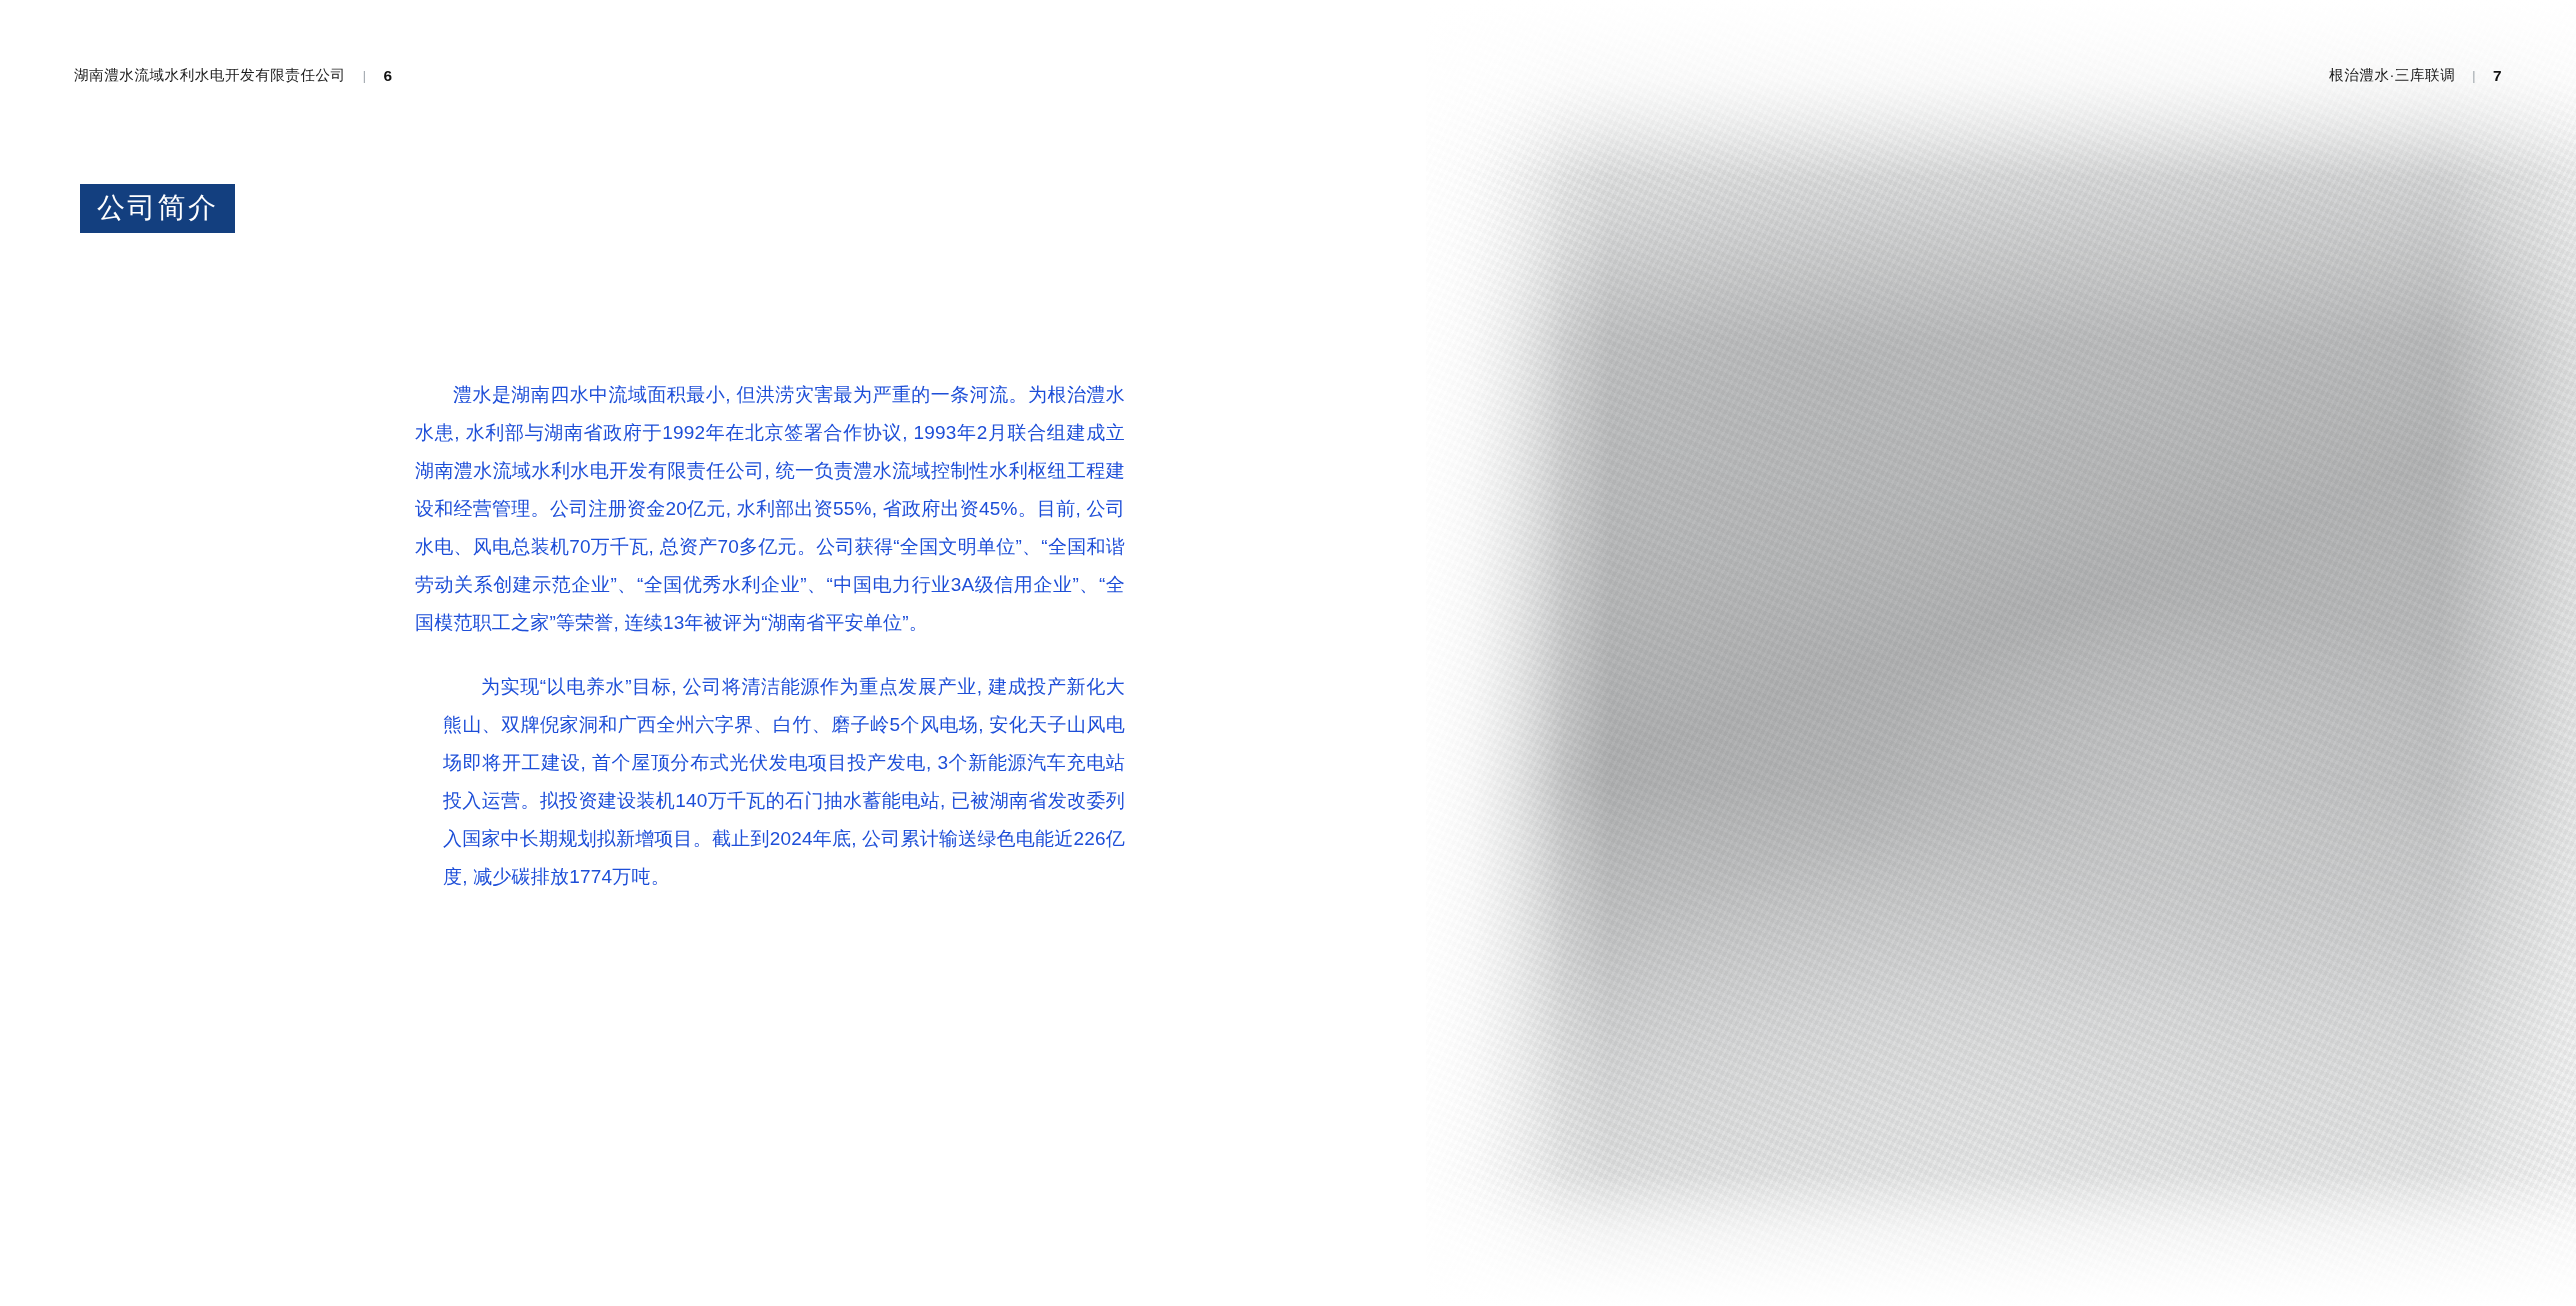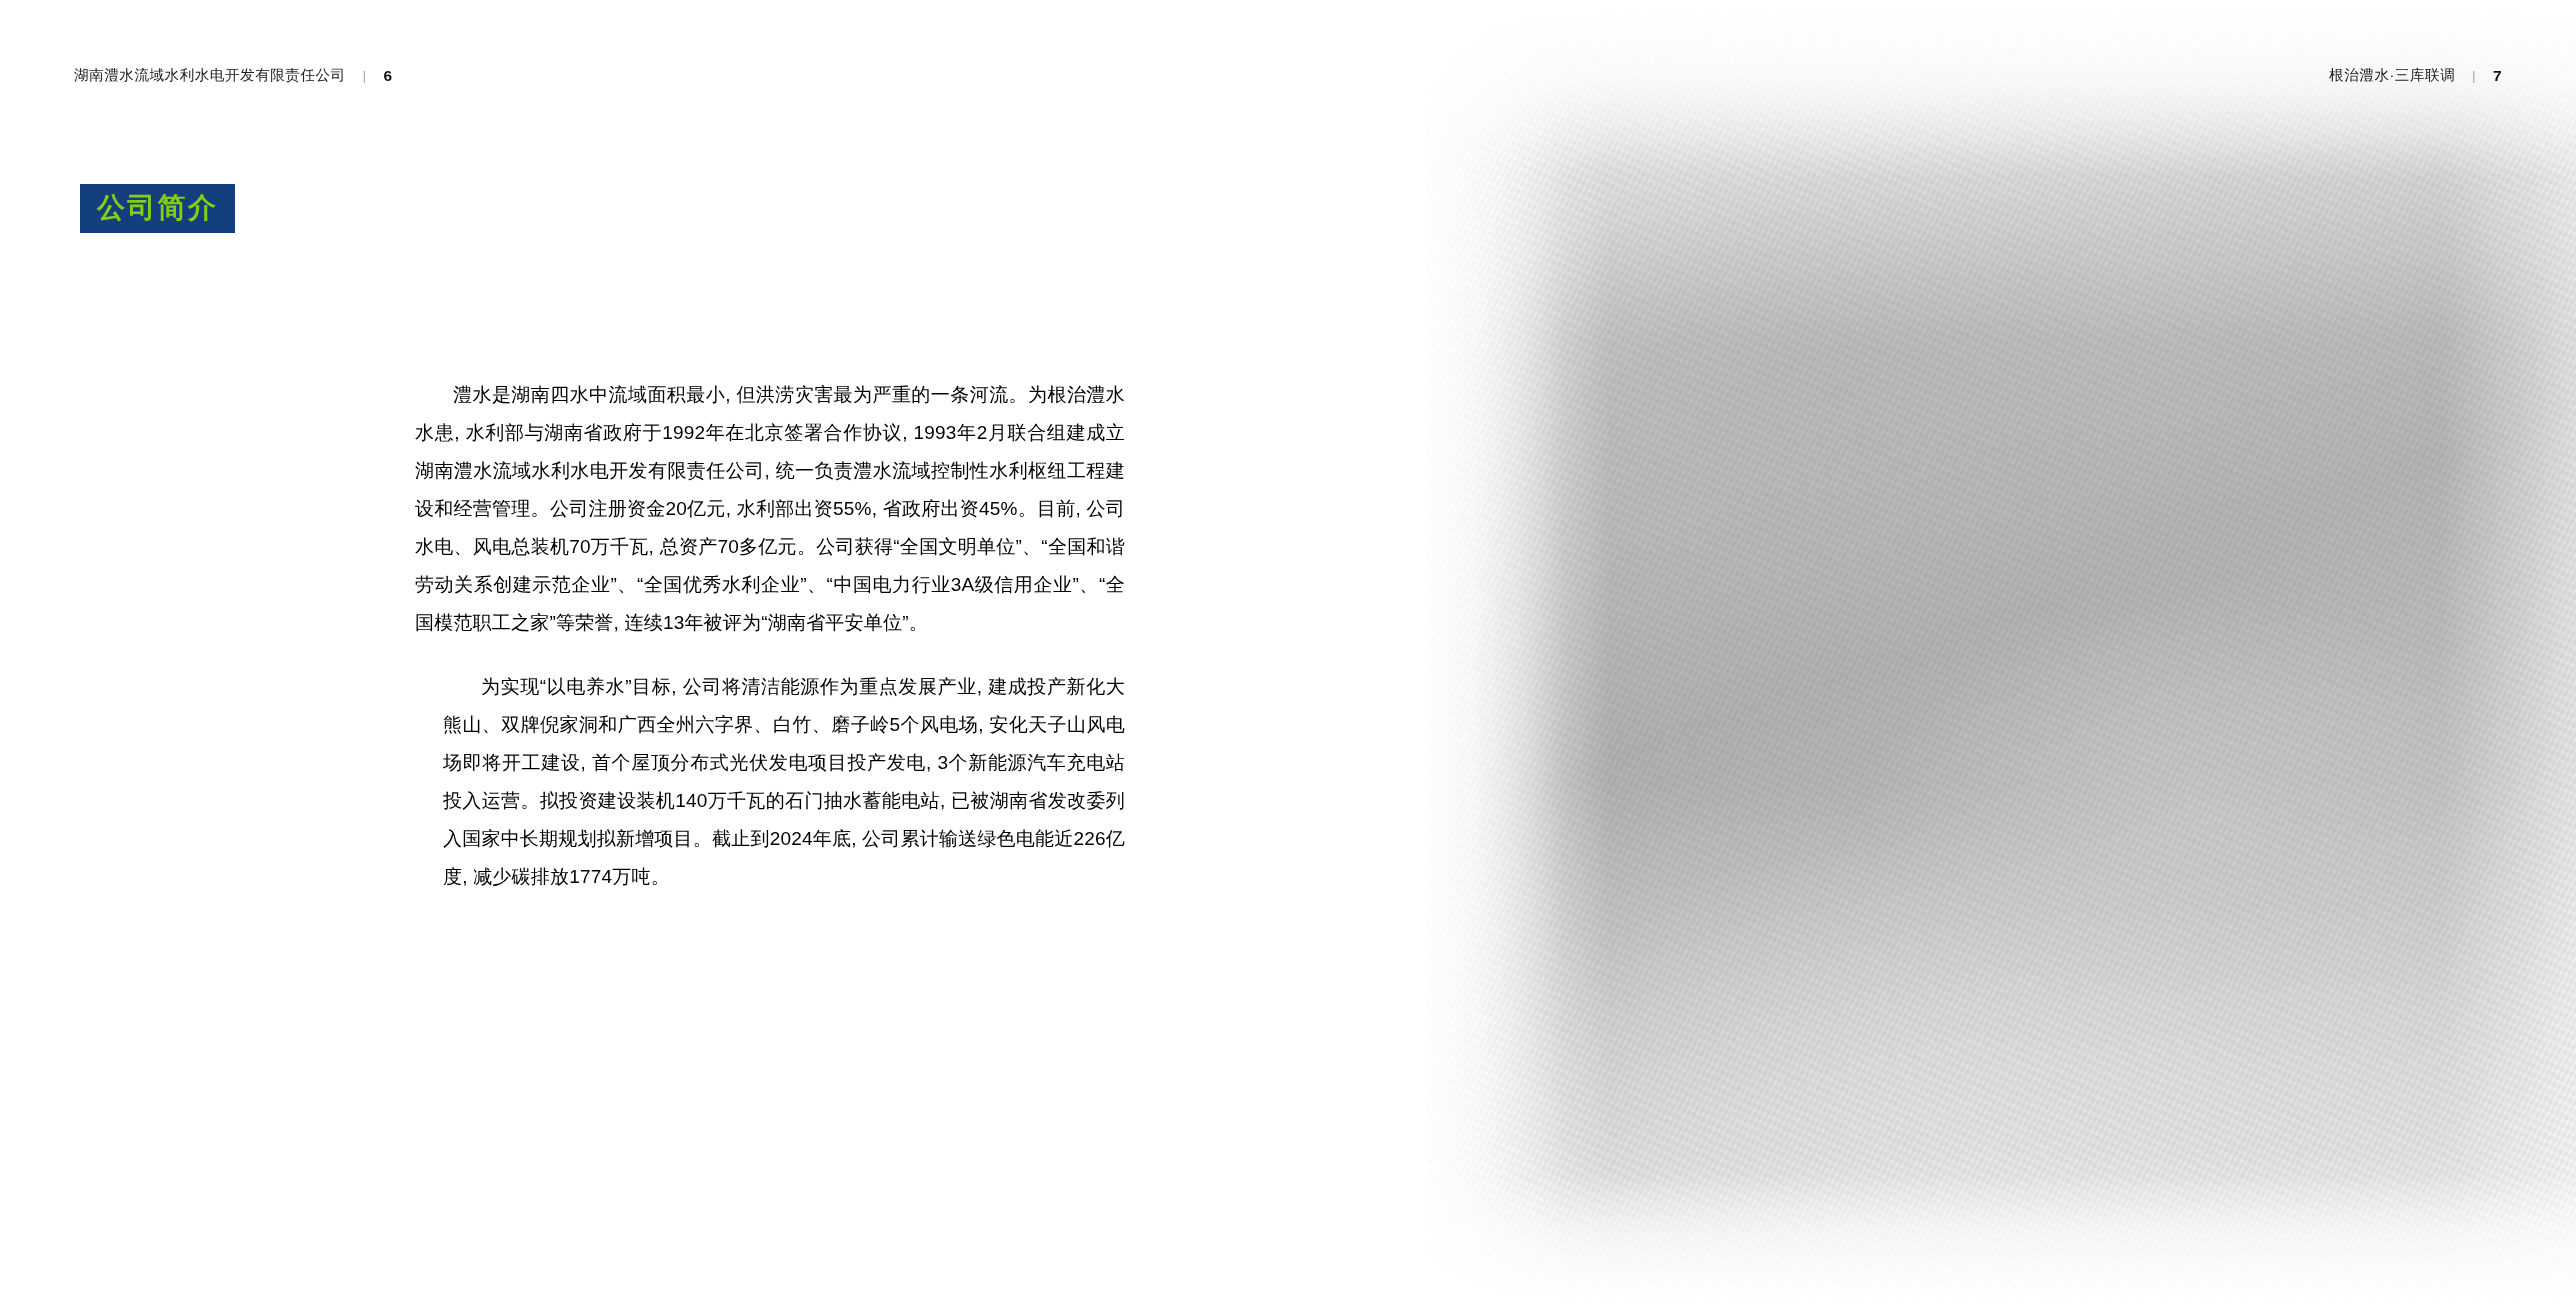--- a/index.html
+++ b/index.html
@@ -56,23 +56,23 @@
     color: #111;
   }
 
   
   .sec-title {
     position: absolute;
     display: inline-flex;
     align-items: center;
     justify-content: flex-start;
     background: #133f7f;
-    color: #84cc16;
+    color: #ffffff;
     font-size: 28px;
-    font-weight: bold;
+    font-weight: normal;
     letter-spacing: 2.3px;
     padding: 7.7px 17px 9.2px 17px;
     line-height: 1.15;
     box-shadow: none;
   }
   .sec-title::after {
     content: "";
     position: absolute;
     left: 4.6px;
     right: -7.7px;
@@ -80,21 +80,21 @@
     height: 0;
   }
   #sec-title-left { left: 80px; top: 184px; }
 
   
   .copy {
     position: absolute;
     left: 415px;
     top: 376px;
     width: 710px;
-    color: #000000;
+    color: #1d4ed8;
     font-size: 19px;
     line-height: 38px;
     text-align: justify;
     letter-spacing: 0.2px;
   }
   .copy p {
     margin: 0 0 26px 0;
     text-indent: 2em;
   }
   .copy p:last-child { margin-bottom: 0; margin-left: 28px; }

